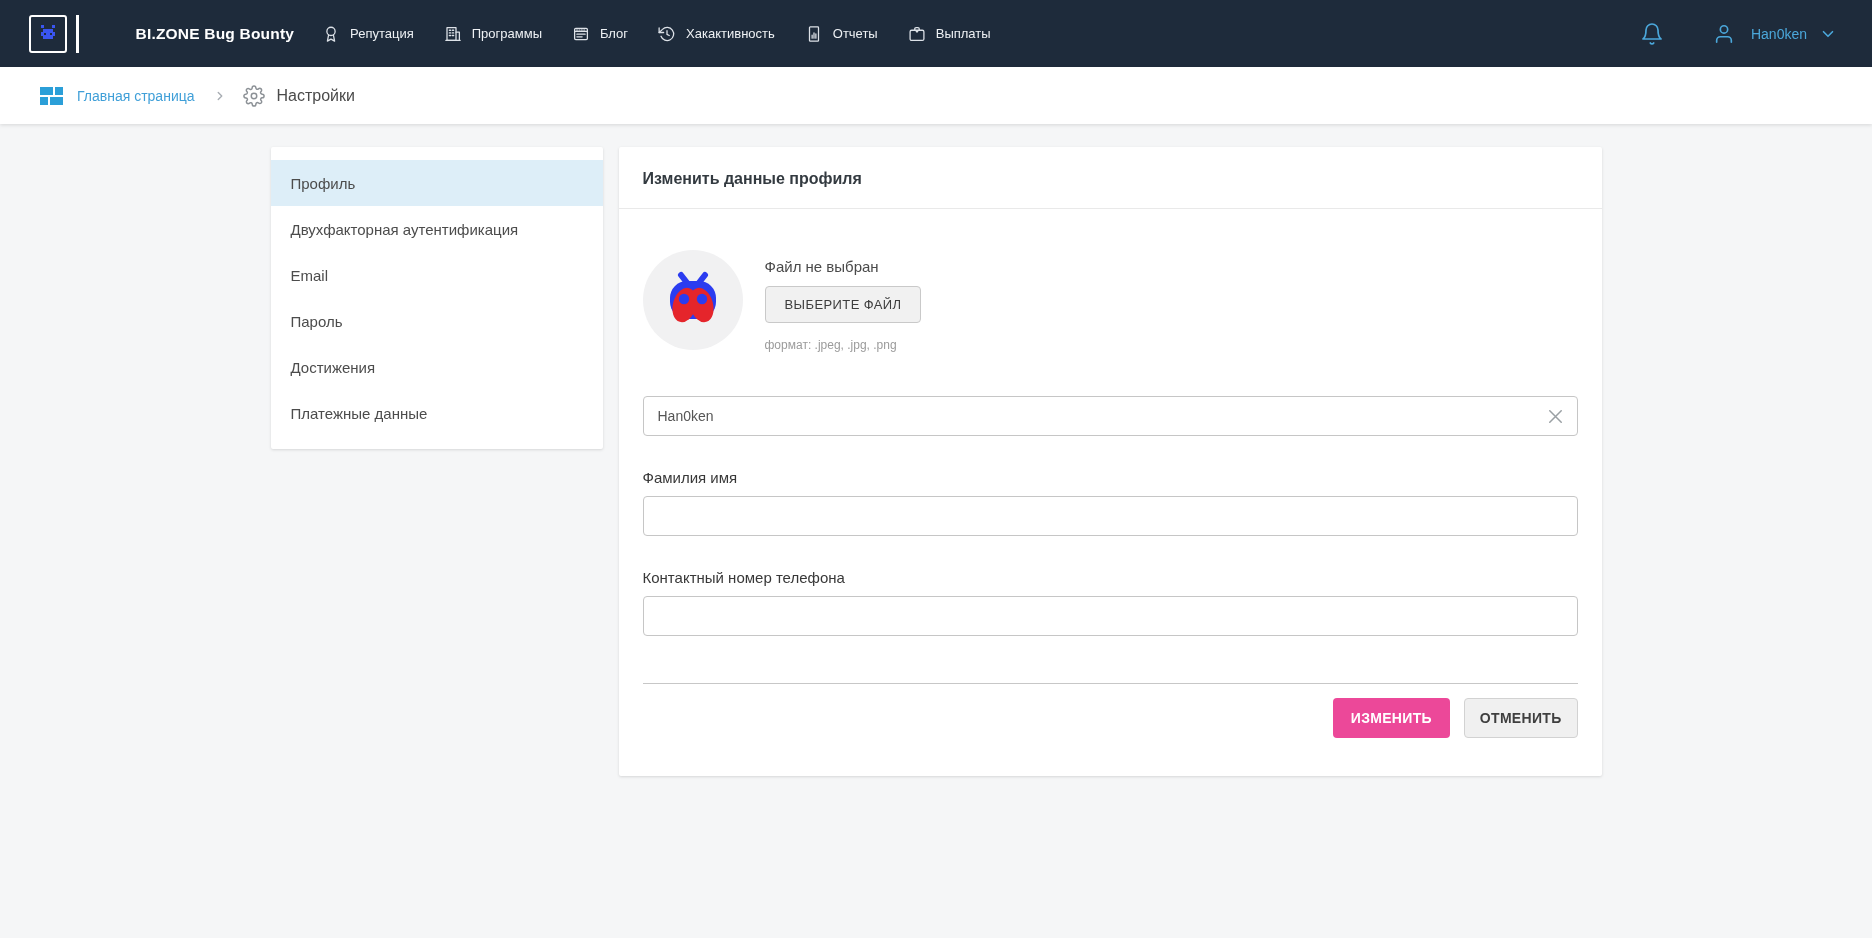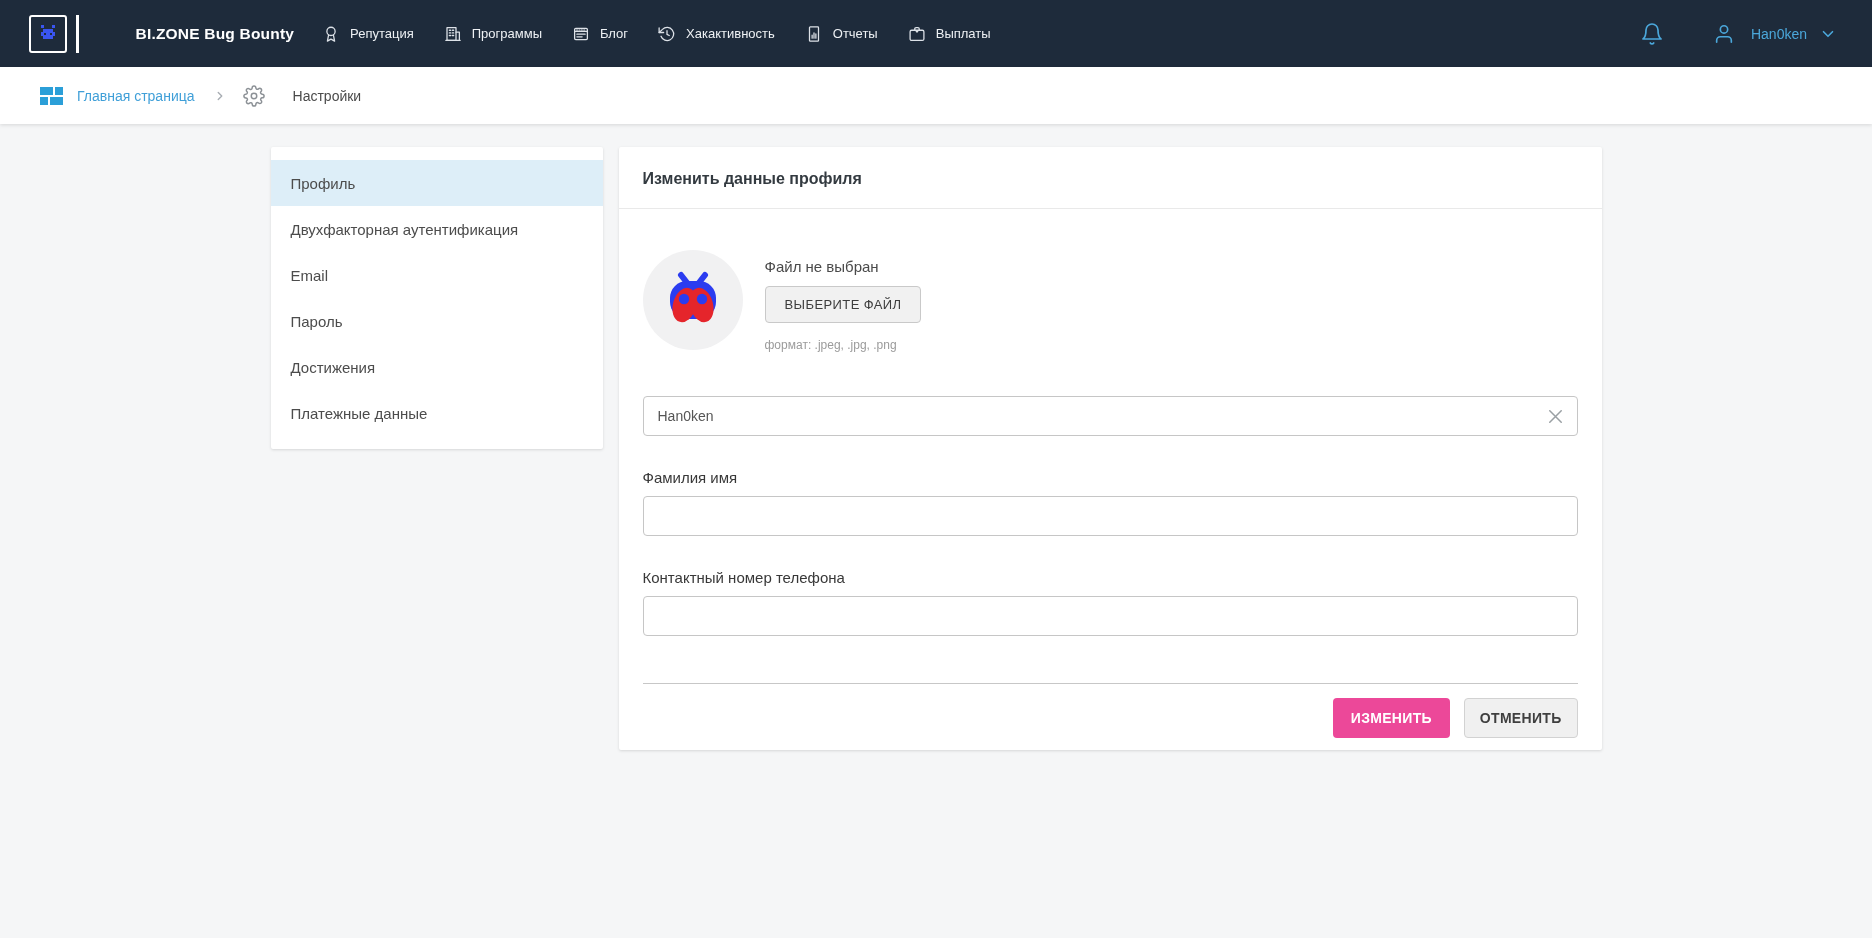--- a/index.html
+++ b/index.html
@@ -35,39 +35,39 @@
   .user-name { color:#4ba7da; font-size:14px; margin:0 12px 0 16px; }
   
   .breadcrumb-bar {
     height:57px; background:#ffffff;
     display:flex; align-items:center; padding-left:39px;
     box-shadow:0 1px 4px rgba(0,0,0,.13);
     position:relative; z-index:2;
   }
   .crumb-home { display:flex; align-items:center; gap:13px; color:#3f9fd8; font-size:14px; text-decoration:none; cursor:pointer; }
   .crumb-sep { margin:0 16px 0 18px; display:flex; }
-  .crumb-current { display:flex; align-items:center; gap:28px; color:#4a4a4a; font-size:14px; }
+  .crumb-current { display:flex; align-items:center; gap:12px; color:#4a4a4a; font-size:16px; }
   
   .content { padding-top:23px; }
   .container { width:1331px; margin:0 auto; display:flex; gap:16px; align-items:flex-start; }
   .card { background:#ffffff; border-radius:2px; box-shadow:0 1px 3px rgba(0,0,0,.13); }
   
   .sidebar { width:332px; flex:0 0 332px; padding:13px 0; }
   .side-item {
     height:46px; display:flex; align-items:center; padding:0 20px;
     font-size:15px; color:#4c4c4c; cursor:pointer;
   }
   .side-item.selected { background:#ddeef8; }
   
   .main-card { flex:1; }
   .card-header {
     padding:23px 24px 20px; border-bottom:1px solid #e9e9e9;
     font-size:16px; font-weight:700; color:#333a40;
   }
-  .card-body { padding:24px 24px 12px; }
+  .card-body { padding:24px 24px 38px; }
   .file-row { display:flex; margin-top:17px; }
   .avatar {
     width:100px; height:100px; border-radius:50%; background:#f1f1f2;
     display:flex; align-items:center; justify-content:center; flex:0 0 100px;
   }
   .file-col { margin-left:22px; padding-top:8px; }
   .file-status { font-size:15px; color:#4a4a4a; }
   .file-btn {
     margin-top:11px; background:#f1f1f1; border:1px solid #c9c9c9; border-radius:4px;
     padding:10px 19px; font-size:13px; color:#3d3d3d; font-family:inherit;

